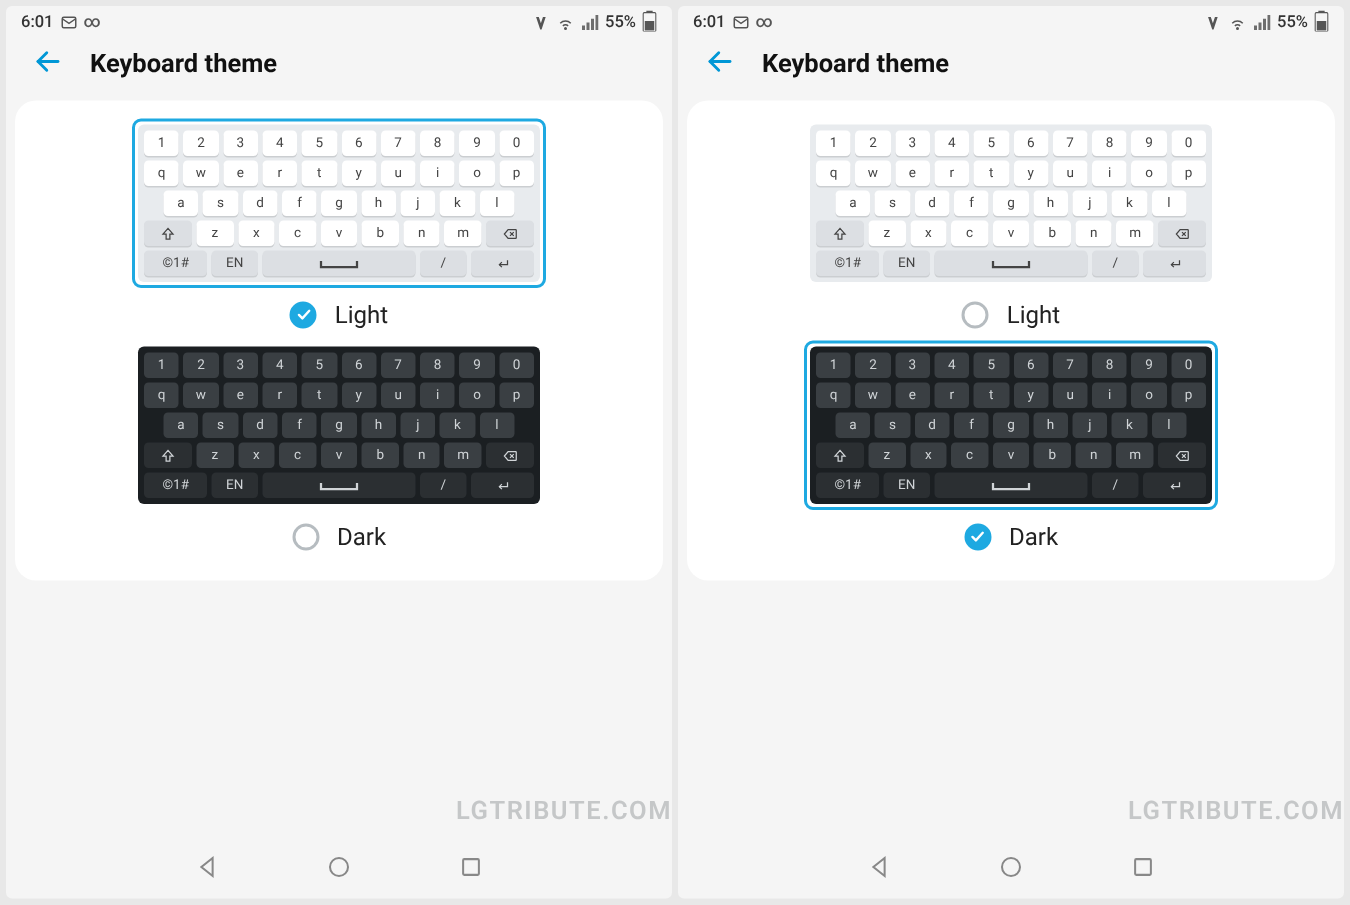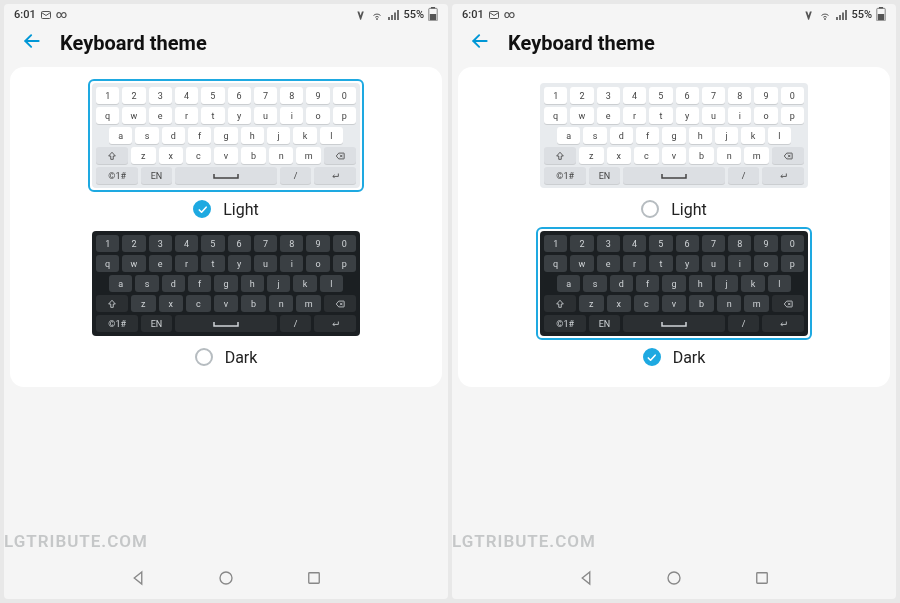--- a/index.html
+++ b/index.html
@@ -35,21 +35,21 @@
     .statusbar-left, .statusbar-right { display: flex; align-items: flex-end; gap: 4px; }
     .statusbar-right svg, .statusbar-left svg { display: block; }
     
     .header {
       display: flex;
       align-items: center;
       gap: 18px;
       padding: 8px 18px 12px 18px;
     }
     .back-arrow { color: #0097d6; }
-    .header-title { font-size: 20px; font-weight: 700; color: #111; }
+    .header-title { font-size: 17px; font-weight: 700; color: #111; }
     
     .card {
       background: #fff;
       border-radius: 14px;
       margin: 0 6px;
       padding: 12px 24px 12px 24px;
     }
     .themeblock { display: flex; flex-direction: column; align-items: center; margin-bottom: 8px; }
     .kb-wrap { border: 2px solid transparent; border-radius: 6px; padding: 2px; }
     .kb-wrap.selected { border-color: #1ea9e1; }
@@ -73,38 +73,38 @@
     }
     .kb-light .key { background: #fff; color: #444; box-shadow: 0 1px 0 rgba(0,0,0,.12); }
     .kb-light .key.fn { background: #dcdfe3; }
     .kb-dark .key { background: #3a3f43; color: #d0d4d7; }
     .kb-dark .key.fn { background: #2b2f32; }
     .key.space { flex: 3.4; }
     .key.wide { flex: 1.4; }
     .key.shift, .key.bksp { flex: 1.3; }
     .option-row {
       display: flex;
-      align-items: flex-start;
+      align-items: center;
       gap: 12px;
       margin-top: 8px;
       cursor: pointer;
     }
     .radio {
       width: 18px; height: 18px;
       border: 2px solid #b6bcc0;
       border-radius: 50%;
       display: flex; align-items: center; justify-content: center;
     }
     .radio.checked { border-color: #1ea9e1; background: #1ea9e1; }
     .radio.checked svg { display: block; }
     .radio svg { display: none; }
     .option-label { font-size: 16px; color: #222; }
     
     .watermark {
-      text-align: left;
+      text-align: right;
       color: #c5c7c8;
       font-size: 17px;
       font-weight: 600;
       letter-spacing: 1px;
       margin-top: auto;
       margin-bottom: 10px;
     }
     
     .navbar {
       display: flex;

